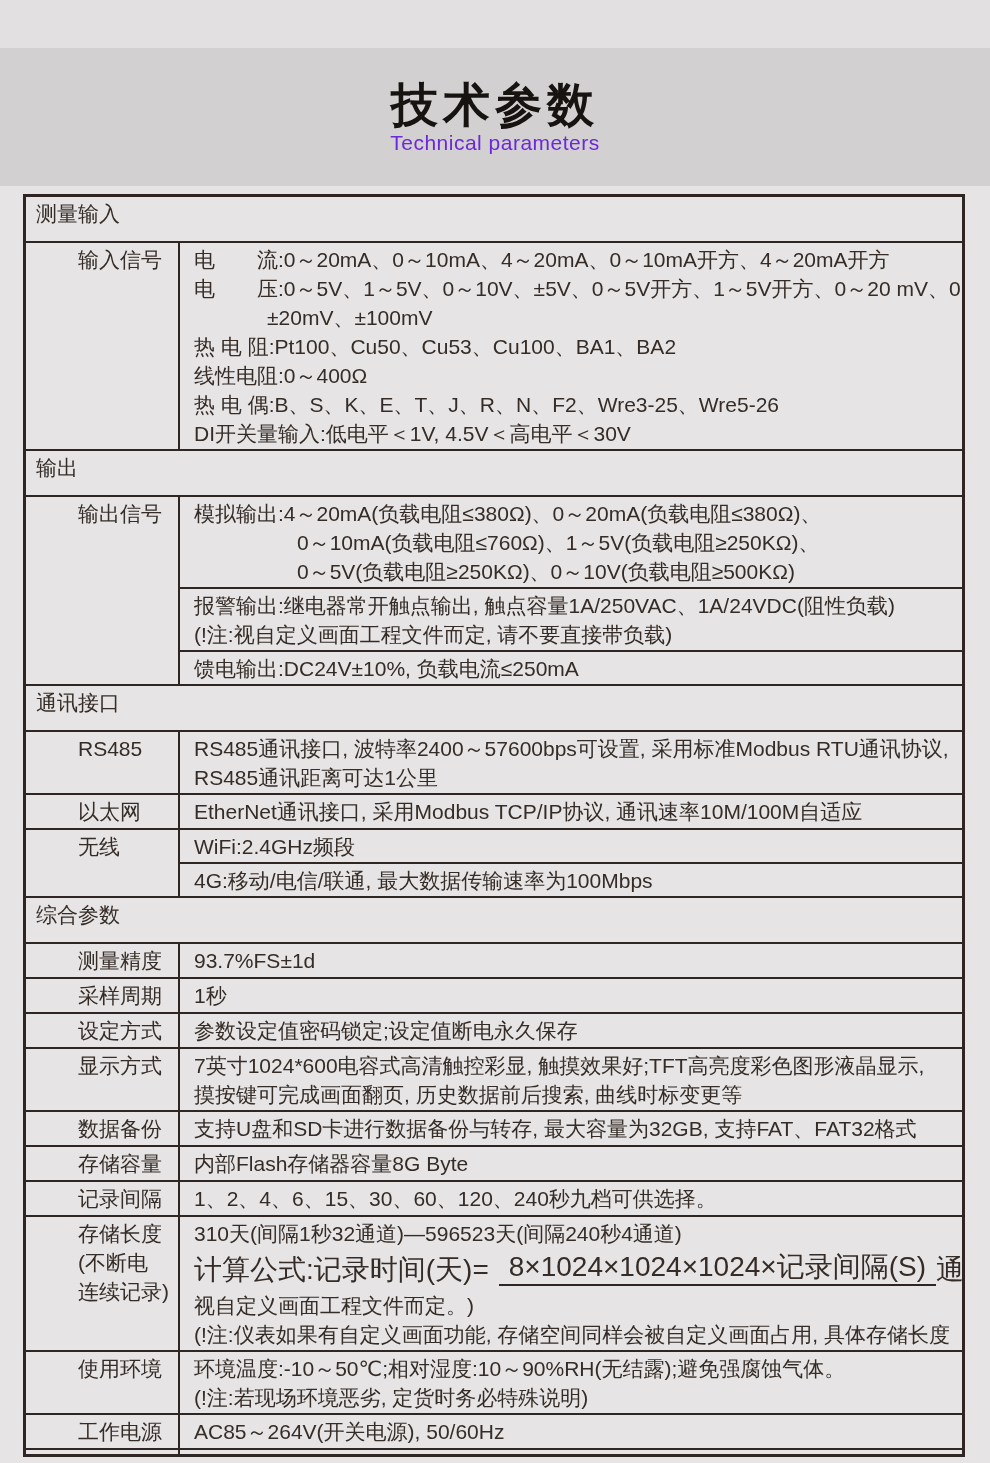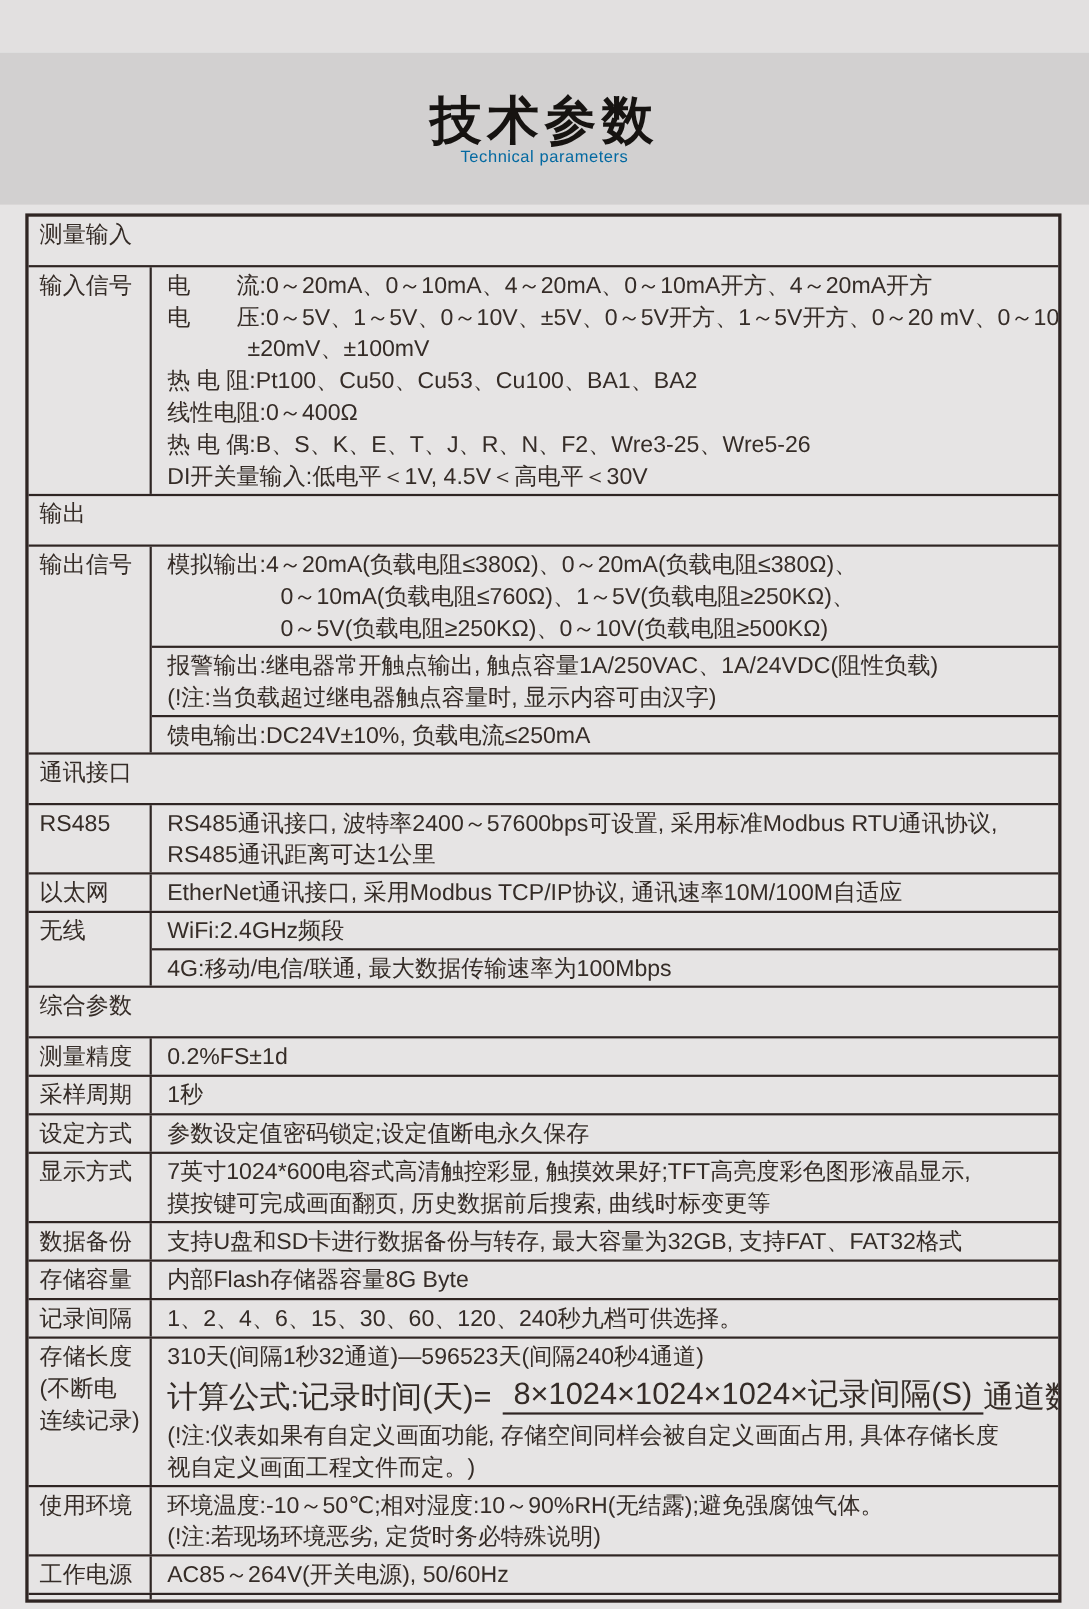--- a/index.html
+++ b/index.html
@@ -21,28 +21,28 @@
   }
   .top-strip{height:48px;background:var(--top-bg);}
   .title-band{
     height:138px;background:var(--band-bg);
     display:flex;flex-direction:column;align-items:center;justify-content:center;
   }
   .title-cn{
     font-size:47px;font-weight:700;letter-spacing:5px;color:#161311;line-height:1.1;
   }
   .title-en{
-    font-size:15px;color:#0369a1;margin-top:0px;letter-spacing:0.5px;
+    font-size:21px;color:#6d28d9;margin-top:0px;letter-spacing:0.5px;
   }
   .spec-table{
     position:absolute;left:23px;top:194px;width:942px;
     border:3px solid var(--border);
     background:transparent;
   }
-  .t-row{display:flex;border-top:2px solid var(--border);}
+  .t-row{display:flex;border-top:2px solid var(--border);padding-left:42px;}
   .t-row:first-child{border-top:none;}
   .section-row{
     display:block;
     font-size:21px;line-height:29px;padding:2px 8px 13px 10px;
     white-space:nowrap;
   }
   .label-cell{
     flex:0 0 112px;width:112px;
     border-right:2px solid var(--border);
     padding:2px 4px 2px 10px;
@@ -99,21 +99,21 @@
         <div class="spec-line">输出信号</div>
       </div>
       <div class="content-cell">
         <div class="subrow">
           <div class="spec-line">模拟输出:4～20mA(负载电阻≤380Ω)、0～20mA(负载电阻≤380Ω)、</div>
           <div class="spec-line" style="padding-left: 103px;">0～10mA(负载电阻≤760Ω)、1～5V(负载电阻≥250KΩ)、</div>
           <div class="spec-line" style="padding-left: 103px;">0～5V(负载电阻≥250KΩ)、0～10V(负载电阻≥500KΩ)</div>
         </div>
         <div class="subrow">
           <div class="spec-line">报警输出:继电器常开触点输出, 触点容量1A/250VAC、1A/24VDC(阻性负载)</div>
-          <div class="spec-line">(!注:当负载超过继电器触点容量时, 显示内容可由汉字)</div>
+          <div class="spec-line">(!注:视自定义画面工程文件而定, 请不要直接带负载)</div>
         </div>
         <div class="subrow">
           <div class="spec-line">馈电输出:DC24V±10%, 负载电流≤250mA</div>
         </div>
       </div>
     </div>
     <div class="t-row section-row">通讯接口</div>
     <div class="t-row">
       <div class="label-cell">
         <div class="spec-line">RS485</div>
@@ -148,21 +148,21 @@
         </div>
       </div>
     </div>
     <div class="t-row section-row">综合参数</div>
     <div class="t-row">
       <div class="label-cell">
         <div class="spec-line">测量精度</div>
       </div>
       <div class="content-cell">
         <div class="subrow">
-          <div class="spec-line">0.2%FS±1d</div>
+          <div class="spec-line">93.7%FS±1d</div>
         </div>
       </div>
     </div>
     <div class="t-row">
       <div class="label-cell">
         <div class="spec-line">采样周期</div>
       </div>
       <div class="content-cell">
         <div class="subrow">
           <div class="spec-line">1秒</div>
@@ -229,22 +229,22 @@
       <div class="content-cell">
         <div class="subrow">
           <div class="spec-line">310天(间隔1秒32通道)—596523天(间隔240秒4通道)</div>
           <div class="formula-line">
             <span class="formula-prefix">计算公式:记录时间(天)=</span>
             <span class="fraction">
               <span class="num">8×1024×1024×1024×记录间隔(S)</span>
               <span class="den">通道数×10×24×3600</span>
             </span>
           </div>
+          <div class="spec-line">视自定义画面工程文件而定。)</div>
           <div class="spec-line">(!注:仪表如果有自定义画面功能, 存储空间同样会被自定义画面占用, 具体存储长度</div>
-          <div class="spec-line">视自定义画面工程文件而定。)</div>
         </div>
       </div>
     </div>
     <div class="t-row">
       <div class="label-cell">
         <div class="spec-line">使用环境</div>
       </div>
       <div class="content-cell">
         <div class="subrow">
           <div class="spec-line">环境温度:-10～50℃;相对湿度:10～90%RH(无结露);避免强腐蚀气体。</div>

